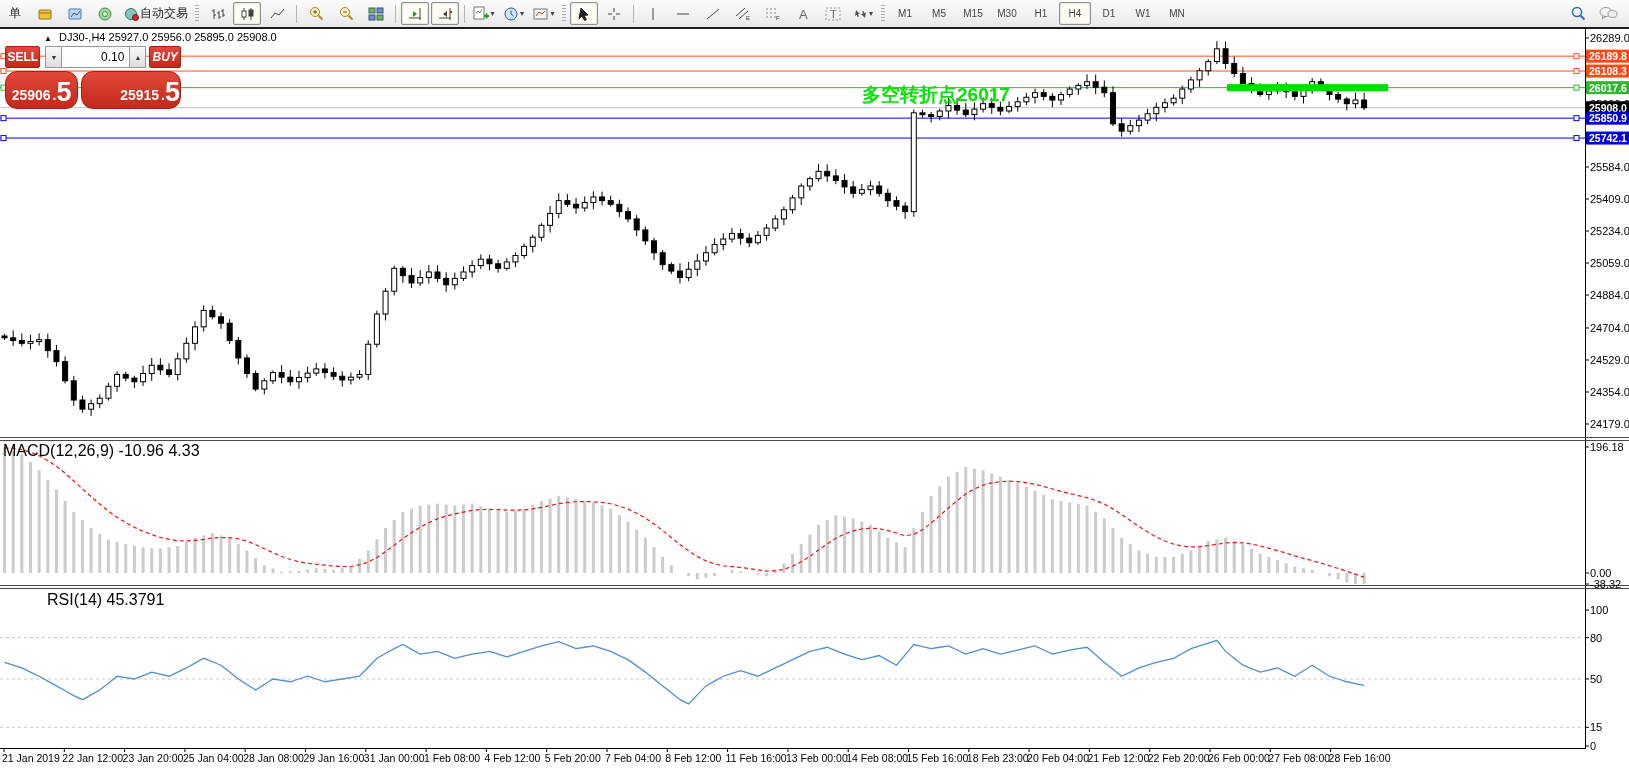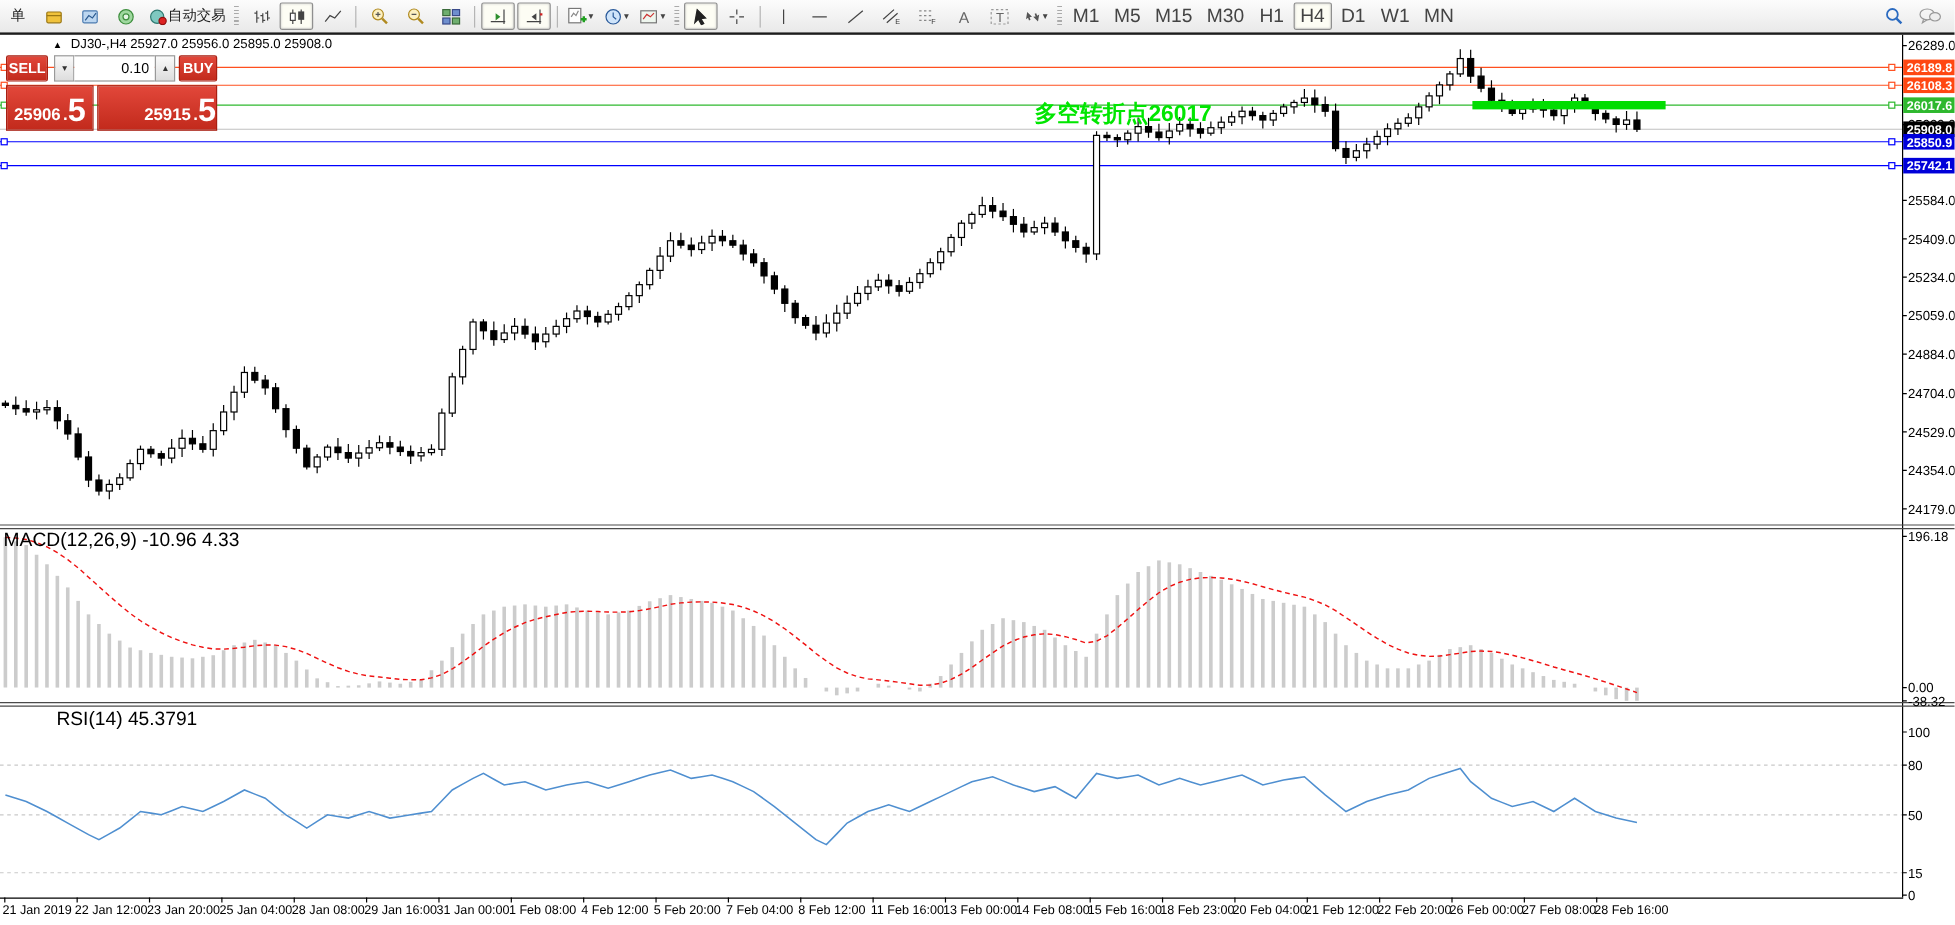--- a/index.html
+++ b/index.html
@@ -7,42 +7,42 @@
        font-family:"Liberation Sans","DejaVu Sans",sans-serif;background:#fff;}
   
   #toolbar{position:absolute;left:0;top:0;width:1629px;height:27px;z-index:30;
     background:linear-gradient(#fcfcfc,#e9e9e9);display:flex;align-items:center;}
   #toolbar-underline{position:absolute;left:0;top:27px;width:1629px;height:2px;background:#1c1c1c;z-index:31;}
   .tbtn{height:21px;min-width:22px;display:flex;align-items:center;justify-content:center;
         margin:0 1px;padding:0 2px;border:1px solid transparent;border-radius:2px;color:#333;}
   .tbtn.pressed{background:#fdfdf4;border:1px solid #8f8f8f;box-shadow:inset 0 0 2px #bbb;}
   .tbtn svg{display:block;}
   .tbtxt{font-size:12px;color:#222;}
-  .tf{font-size:16px;color:#444;padding:0 4px;align-items:center;}
+  .tf{font-size:10px;color:#444;padding:0 4px;align-items:center;}
   .sep{width:1px;height:18px;background:#b5b5b5;margin:0 4px;}
   .handle{width:4px;height:18px;margin:0 3px;
     background:repeating-linear-gradient(#aaa 0 1px,transparent 1px 3px);}
   .caret{font-size:8px;color:#444;margin-left:1px;}
   #tb-right{margin-left:auto;display:flex;align-items:center;margin-right:6px;}
   
   #chart-title{position:absolute;left:20px;top:31px;z-index:20;font-size:11px;font-weight:normal;color:#000;margin-left:24px;}
   #chart-title .tri{font-size:8px;margin-right:4px;}
   
   #ocp{position:absolute;left:5px;top:46px;width:176px;z-index:25;}
   #ocp-row1{display:flex;height:22px;}
   .redbtn{background:linear-gradient(#e2473a,#c22a1c);color:#fff;font-size:12px;font-weight:bold;
     display:flex;align-items:center;justify-content:center;border-radius:2px;border:1px solid #a81f12;}
-  #sell-btn{width:52px;}  #buy-btn{width:46px;margin-left:3px;}
+  #sell-btn{width:52px;}  #buy-btn{width:46px;margin-left:3px;font-style:italic;}
   #lot-group{display:flex;margin-left:5px;}
   .spin{width:15px;background:linear-gradient(#fafafa,#ddd);border:1px solid #999;font-size:7px;color:#333;
     display:flex;align-items:center;justify-content:center;}
   #lot-input{width:62px;border:1px solid #999;border-left:none;border-right:none;font-size:12px;
     text-align:right;padding:0 5px 0 0;font-family:inherit;color:#000;background:#fff;}
   #ocp-row2{display:flex;margin-top:3px;height:38px;}
-  .pricebox{background:linear-gradient(#e2473a,#c22a1c);color:#fff;border-radius:0;border:1px solid #a81f12;
+  .pricebox{background:linear-gradient(#e2473a,#c22a1c);color:#fff;border-radius:12px;border:1px solid #a81f12;
     display:flex;align-items:flex-end;justify-content:center;padding-bottom:3px;}
   #sell-price{width:110px;} #buy-price{width:92px;margin-left:3px;padding-left:38px;}
   .p-int{font-size:14px;font-weight:bold;line-height:20px;}
   .p-dot{font-size:14px;font-weight:bold;line-height:20px;margin-left:2px;}
   .p-big{font-size:27px;font-weight:bold;line-height:26px;}
   
   .ind-label{position:absolute;left:3px;z-index:15;font-size:16px;color:#000;}
   #chart-svg{position:absolute;left:0;top:0;z-index:5;}
   text{font-family:"Liberation Sans","DejaVu Sans",sans-serif;}
 </style>

